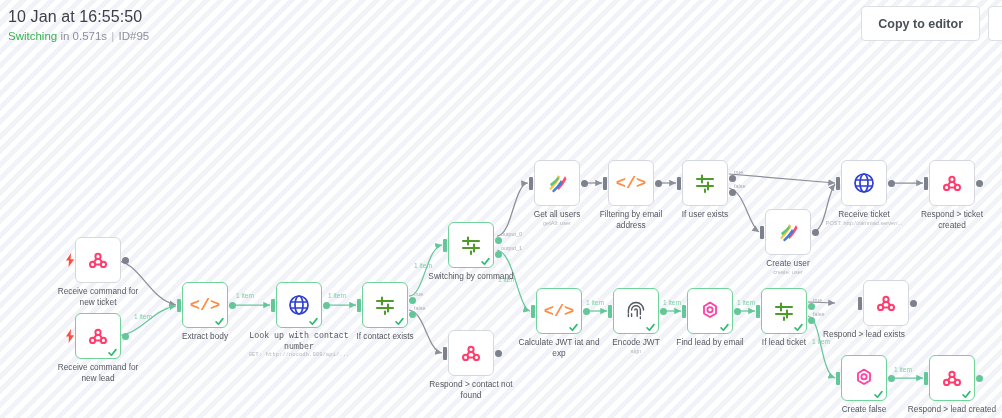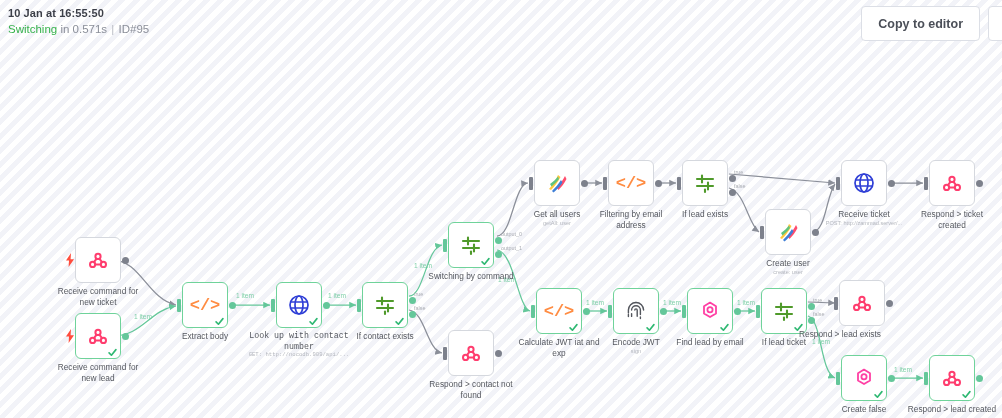--- a/index.html
+++ b/index.html
@@ -24,21 +24,21 @@
     position: absolute; left: 0; top: 0;
     width: 1002px; height: 52px;
     z-index: 40;
     pointer-events: none;
   }
   .exec-info {
     position: absolute; left: 8px; top: 6px;
     line-height: 1.35;
   }
   .exec-title {
-    font-size: 11px; font-weight: bold; color: #3c3f48;
+    font-size: 16px; font-weight: normal; color: #3c3f48;
     letter-spacing: .1px;
   }
   .exec-sub {
     font-size: 11.5px; color: #8b8f99;
     margin-top: 1px;
   }
   .exec-status { color: #37b24d; }
   .exec-sep { color: #b9bcc4; margin: 0 1px; }
 
   .hdr-btns {
@@ -405,21 +405,21 @@
           <span>
             <svg class="ico" viewBox="0 0 24 24" fill="none" stroke="#4f9a2a" stroke-width="2.1" stroke-linecap="round">
               <path d="M4 8h16M4 15h16"></path>
               <path d="M9 4.5v7M15 11.5v7"></path>
               <path d="M12 18.5v2.5"></path>
             </svg>
           </span>
           <span class="port out2"></span>
           <span class="port out2b"></span>
         </div>
-        <div class="node-label">If lead exists</div>
+        <div class="node-label">If user exists</div>
       </div>
       <div class="node plain" style="left: 765px; top: 209px;">
         <div class="node-box">
           <span class="inport"></span>
           <span>
             <svg class="ico" viewBox="0 0 24 24">
               <path d="M4 18 C8 14 11 9 13 4 L15.5 6 C13 11 9.5 15.5 6 19 Z" fill="#ffc83d"></path>
               <path d="M12 17 C15 13 18 9 20 5 L21.5 8 C19.5 12 16.5 16 13.5 19 Z" fill="#ff4d6d"></path>
               <path d="M7 20 C10 17 13.5 13 16 9 L17.5 11.5 C15 15.5 11.5 19 8.5 21.5 Z" fill="#3f7fd6"></path>
               <path d="M5 13 C8 11 11 8 13 5.5 L14 8 C12 10.5 9 13.5 6.5 15.5 Z" fill="#5fc47f"></path>
@@ -528,21 +528,21 @@
           <span class="tick">
             <svg viewBox="0 0 10 10" fill="none" stroke="#2eb872" stroke-width="1.8" stroke-linecap="round" stroke-linejoin="round">
               <path d="M1.2 5.4 3.8 8 8.8 1.8"></path>
             </svg>
           </span>
           <span class="port out2 green"></span>
           <span class="port out2b green"></span>
         </div>
         <div class="node-label">If lead ticket</div>
       </div>
-      <div class="node plain" style="left: 817px; top: 280px; padding-left: 22px;">
+      <div class="node plain" style="left: 841px; top: 280px; padding-left: 22px;">
         <div class="node-box">
           <span class="inport"></span>
           <span>
             <svg class="ico" viewBox="0 0 24 24" fill="none" stroke="#ff3d6e" stroke-width="2" stroke-linecap="round">
               <circle cx="12" cy="8.4" r="2.6"></circle>
               <circle cx="6.6" cy="16.4" r="2.6"></circle>
               <circle cx="17.4" cy="16.4" r="2.6"></circle>
               <path d="M10.6 10.7 8 14.2M13.4 10.7 16 14.2M9.2 16.4h5.6"></path>
             </svg>
           </span>

